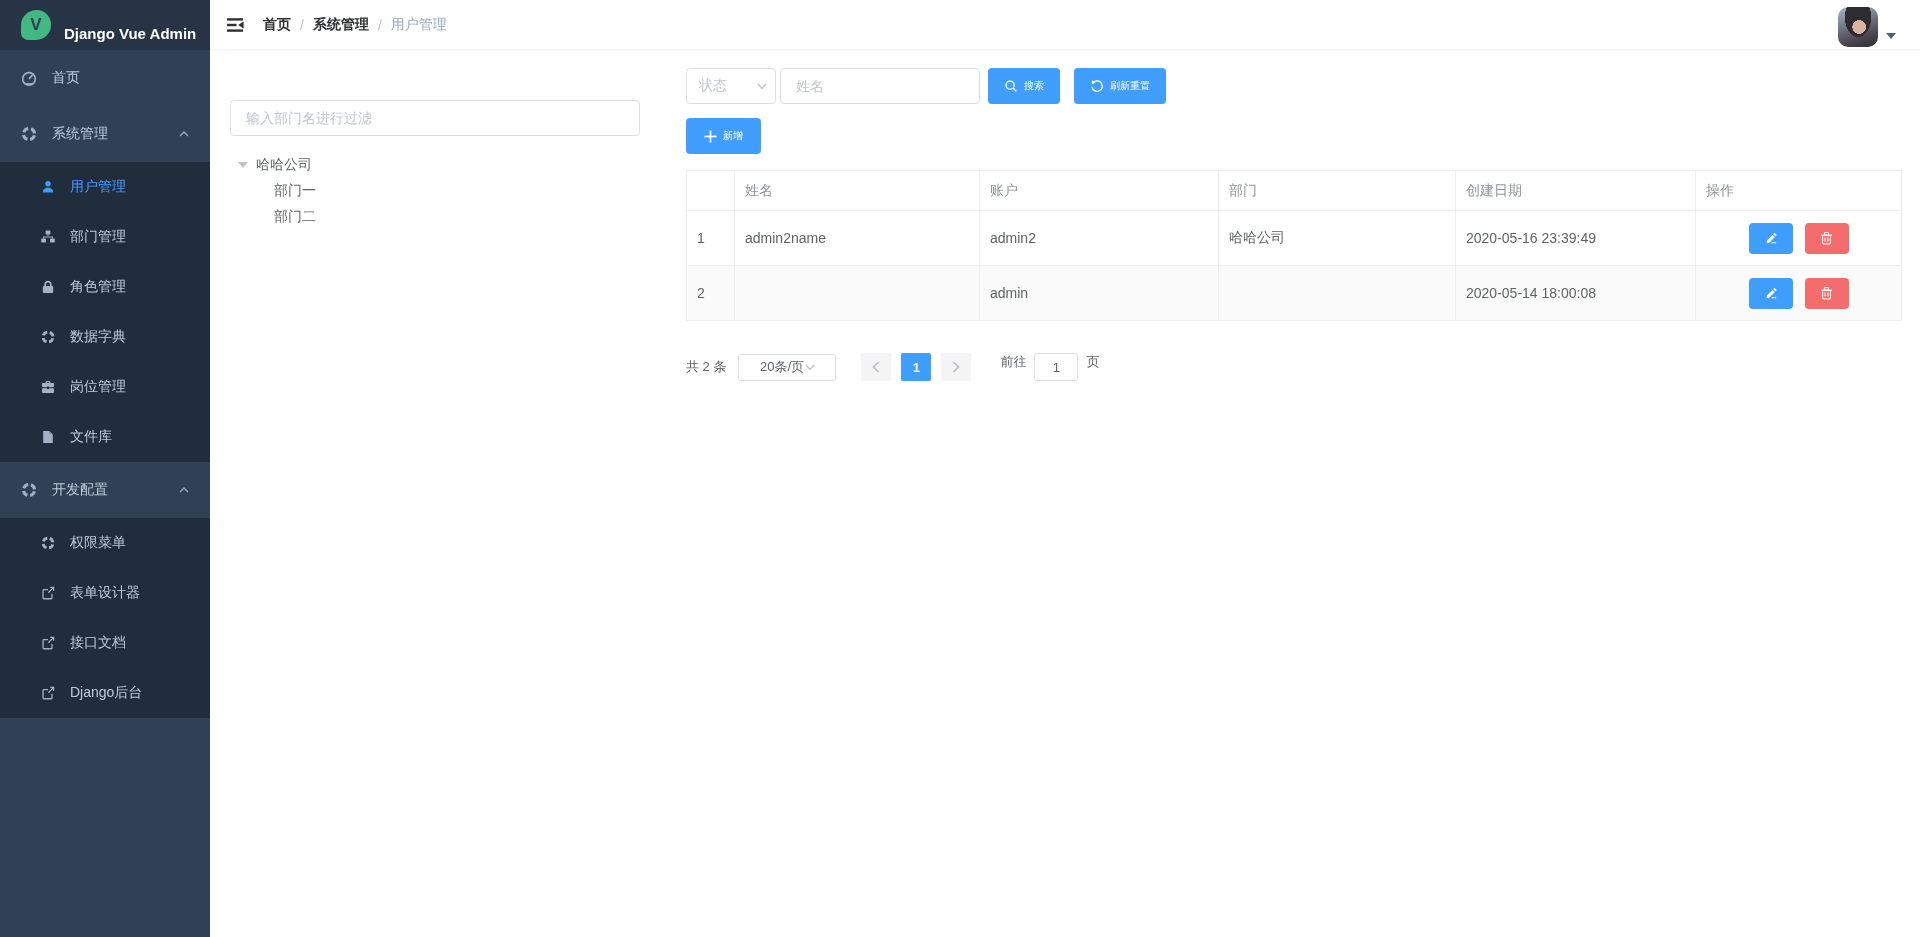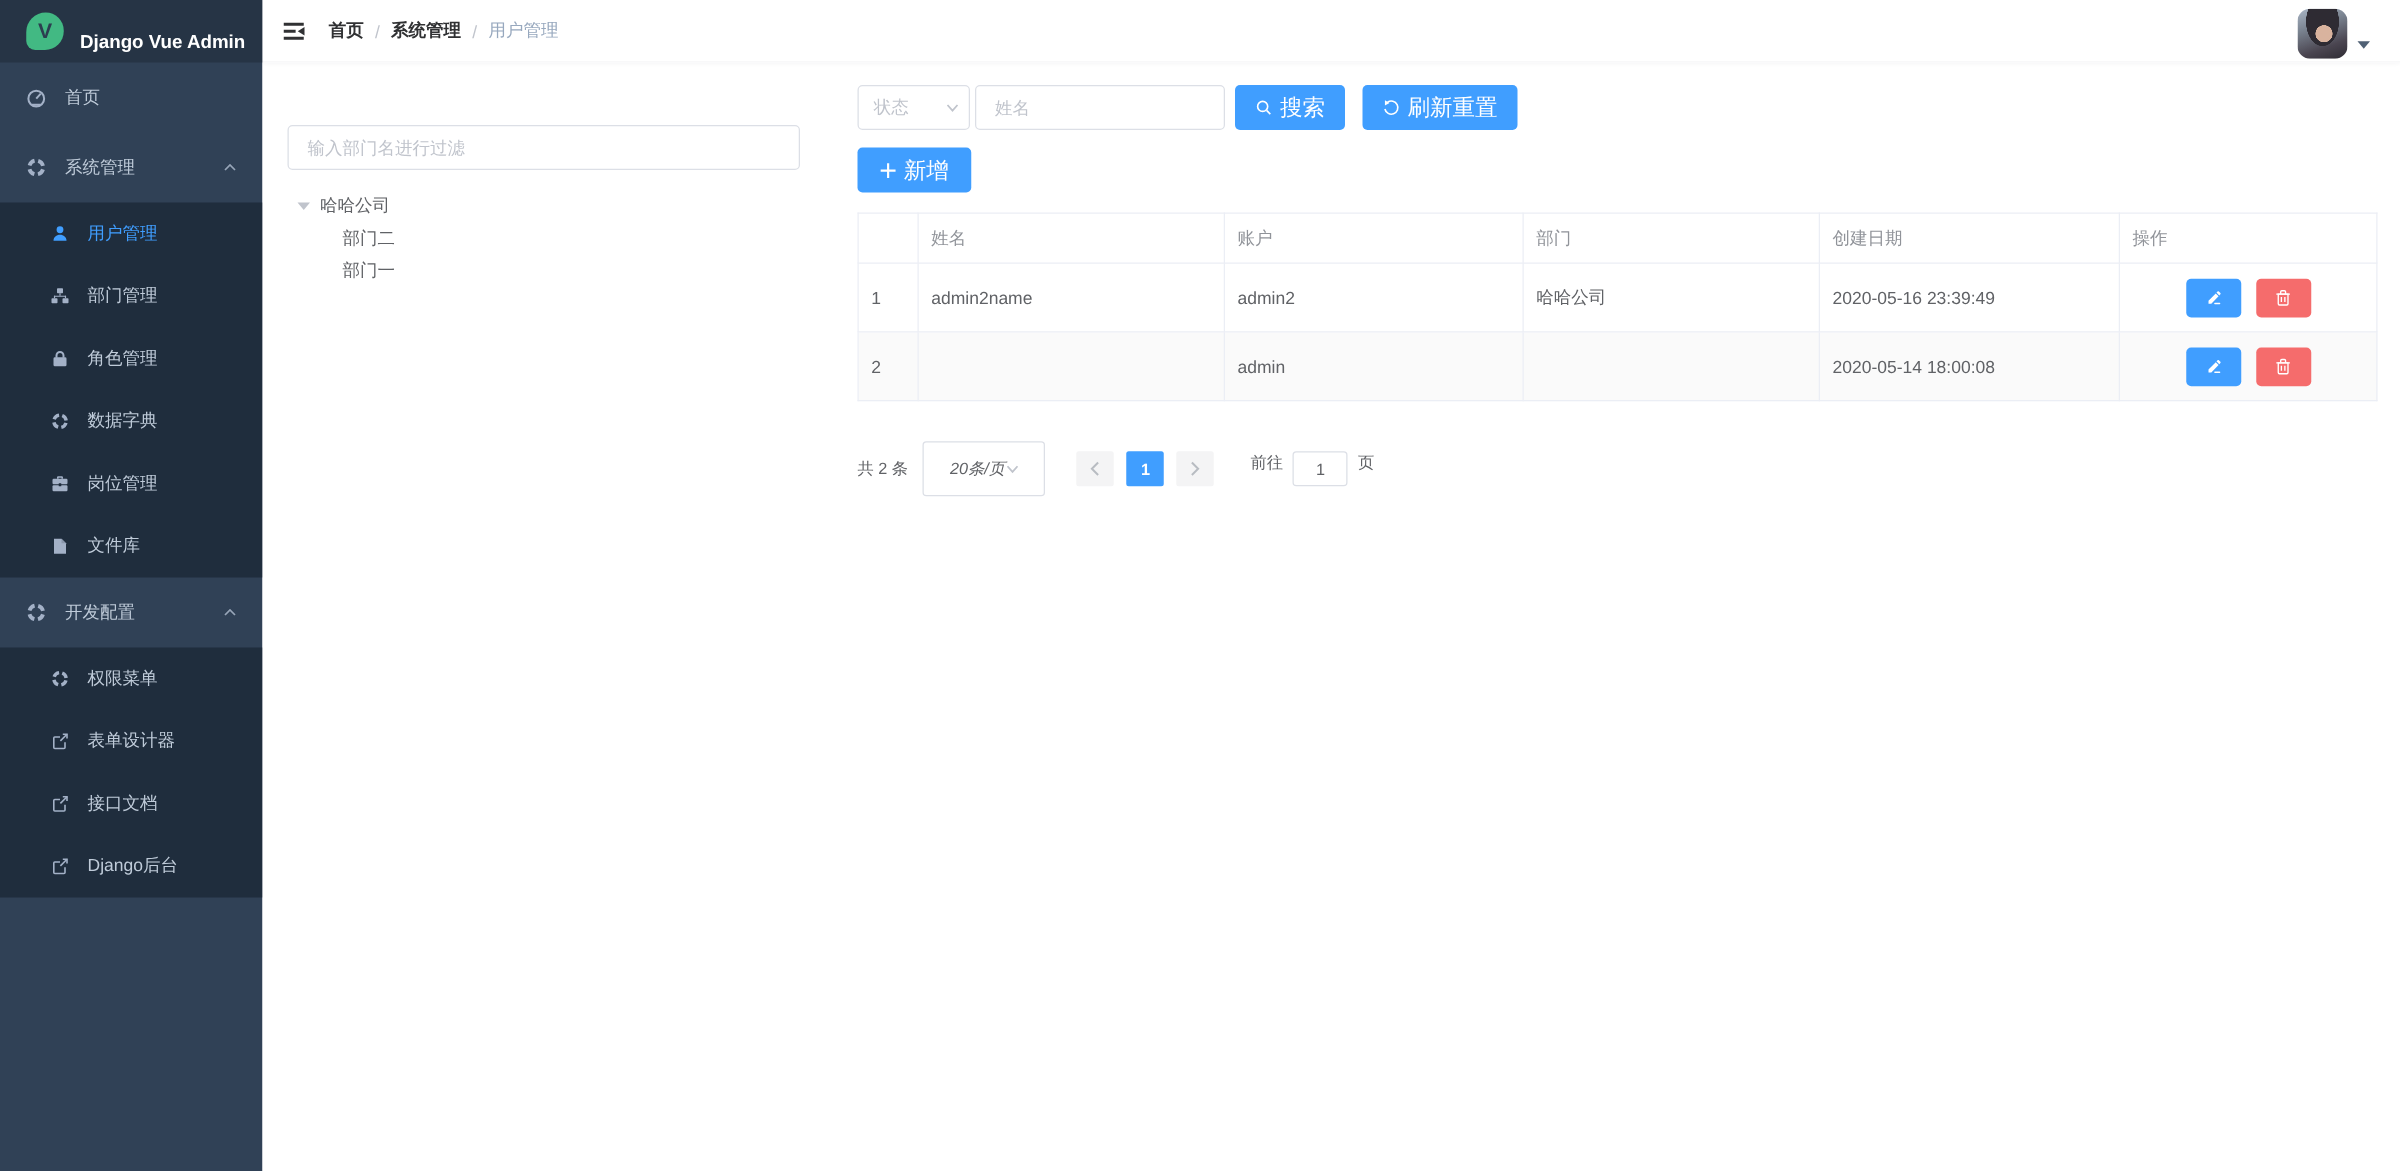--- a/index.html
+++ b/index.html
@@ -55,43 +55,43 @@
     border-top:6px solid #c0c4cc; margin:0 8px 0 8px; }
   .tree-child { padding-left:44px; }
 
   .right-panel { flex:1;padding-left:36px; }
   .filter-row { display:flex; align-items:center; }
   .select-box { width:90px; height:36px; border:1px solid #DCDFE6; border-radius:4px;
     display:flex; align-items:center; justify-content:space-between; padding:0 8px 0 12px;
     color:#C0C4CC; font-size:14px; cursor:pointer; background:#fff; }
   .name-input { width:200px; margin-left:4px; }
   .btn { height:36px; border:none; border-radius:4px; background:#409EFF; color:#fff;
-    font-size:18px; display:inline-flex; align-items:center; gap:6px; padding:0 16px;
+    font-size:10px; display:inline-flex; align-items:center; gap:6px; padding:0 16px;
     cursor:pointer; font-family:"Liberation Sans","DejaVu Sans",sans-serif; }
   .btn-search { margin-left:8px; }
   .btn-reset { margin-left:14px; }
   .btn-add { margin-top:14px; padding:0 18px; }
 
   table.data { margin-top:16px; width:100%; border-collapse:collapse; table-layout:fixed; }
   table.data th, table.data td { border:1px solid #EBEEF5; font-size:14px; font-weight:400; }
   table.data th { height:40px; color:#909399; text-align:left; padding:0 10px; }
   table.data td { height:55px; color:#606266; padding:0 10px; }
   th.c-center, td.c-center { text-align:left; }
   tr.striped td { background:#FAFAFA; }
   .op-cell { display:flex; justify-content:center; gap:12px; align-items:center; }
   .op-btn { width:44px; height:31px; border:none; border-radius:4px; color:#fff;
     display:inline-flex; align-items:center; justify-content:center; cursor:pointer; }
   .op-edit { background:#409EFF; }
   .op-del { background:#F56C6C; }
 
   .pagination { margin-top:32px; display:flex; align-items:center; font-size:13px; color:#606266; }
   .pg-total { margin-right:12px; white-space:nowrap; }
-  .pg-size { width:98px; height:44px; border:1px solid #DCDFE6; border-radius:3px;
+  .pg-size { width:98px; height:27px; border:1px solid #DCDFE6; border-radius:3px;
     display:flex; align-items:center; justify-content:center; gap:1px; cursor:pointer;
-    margin-right:20px; color:#606266; background:#fff;font-style:italic; }
+    margin-right:20px; color:#606266; background:#fff; }
   .pg-btn { min-width:30px; height:28px; background:#F4F4F5; border:none; border-radius:2px;
     display:inline-flex; align-items:center; justify-content:center; margin:0 5px;
     color:#b8bcc2; cursor:pointer; }
   .pg-page { min-width:30px; height:28px; background:#409EFF; color:#fff; border:none;
     border-radius:2px; display:inline-flex; align-items:center; justify-content:center;
     margin:0 5px; font-size:13px; font-weight:600; cursor:pointer; }
   .pg-goto { margin-left:24px; display:flex; gap:8px; }
   .pg-input { width:44px; height:28px; border:1px solid #DCDFE6; border-radius:3px;
     text-align:center; font-size:13px; color:#606266; outline:none;
     font-family:"Liberation Sans","DejaVu Sans",sans-serif; }
@@ -248,24 +248,24 @@
     <div class="content">
 
       <div class="left-panel">
         <input class="text-input" type="text" placeholder="输入部门名进行过滤" style="">
         <div class="tree">
           <div class="tree-row">
             <span class="tree-caret"></span>
             <span>哈哈公司</span>
           </div>
           <div class="tree-row tree-child">
+            <span>部门一</span>
+          </div>
+          <div class="tree-row tree-child">
             <span>部门二</span>
-          </div>
-          <div class="tree-row tree-child">
-            <span>部门一</span>
           </div>
         </div>
       </div>
 
       <div class="right-panel">
 
         <div class="filter-row">
           <div class="select-box">
             <span>状态</span>
             <svg width="10" height="7" viewBox="0 0 10 7" fill="none" stroke="#C0C4CC" stroke-width="1.4">

